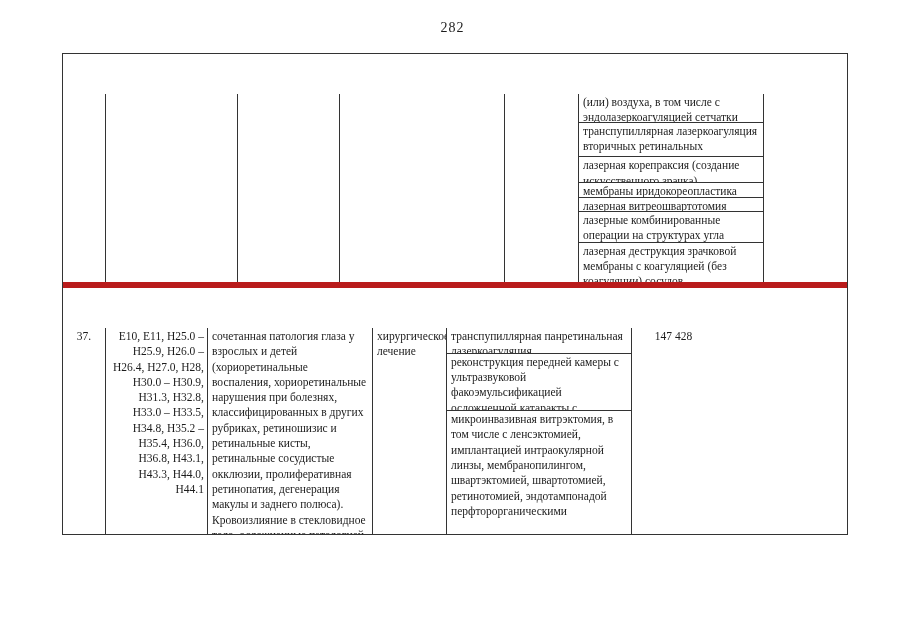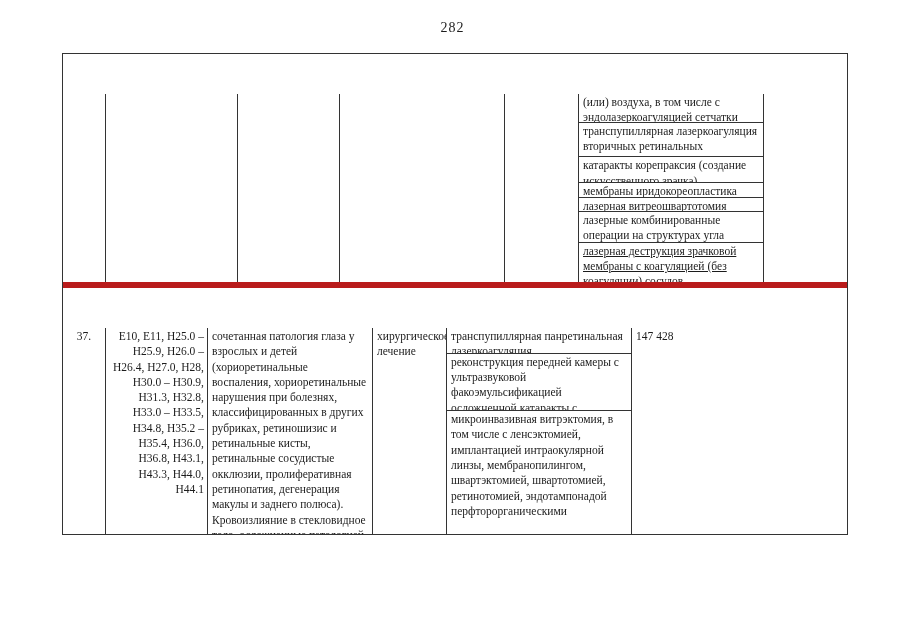--- a/index.html
+++ b/index.html
@@ -51,21 +51,21 @@
   }
   .cell + .cell {
     border-left: 1px solid #333;
   }
   .c1 { width: 42px;  text-align: center; }
   .c2 { width: 132px; }
   .c3 { width: 102px; text-align: right; padding: 1px 3px; }
   .c4 { width: 165px; }
   .c5 { width: 74px;  }
   .c6 { width: 185px; padding: 0; }
-  .c7 { width: 84px;  text-align: left; }
+  .c7 { width: 84px;  text-align: center; }
   .subcells {
     display: flex;
     flex-direction: column;
     height: 100%;
   }
   .subcell {
     box-sizing: border-box;
     padding: 1px 4px;
     overflow: hidden;
     white-space: pre-line;
@@ -74,21 +74,21 @@
     border-top: 1px solid #333;
   }
   .row-cont { height: 228px; }
   .row-37  { height: 252px; }
   .h34  { height: 34px; }
   .h42  { height: 42px; }
   .h31  { height: 31px; }
   .h18  { height: 18px; }
   .h16  { height: 16px; }
   .h38  { height: 38px; }
-  .h49  { height: 49px; text-decoration: underline; }
+  .h49  { height: 49px; }
   .h30  { height: 30px; }
   .h70  { height: 70px; }
   .h152 { height: 152px; }
 </style>
 </head>
 <body>
 
 <div class="page">
 
   <div class="page-number">282</div>
@@ -98,21 +98,21 @@
     <div class="trow row-cont">
       <div class="cell c1"></div>
       <div class="cell c2"></div>
       <div class="cell c3"></div>
       <div class="cell c4"></div>
       <div class="cell c5"></div>
       <div class="cell c6">
         <div class="subcells">
           <div class="subcell h34">(или) воздуха, в том числе с эндолазеркоагуляцией сетчатки</div>
           <div class="subcell h42">транспупиллярная лазеркоагуляция вторичных ретинальных дистрофий и ретиношизиса</div>
-          <div class="subcell h31">катаракты корепраксия (создание искусственного зрачка)</div>
+          <div class="subcell h31">лазерная корепраксия (создание искусственного зрачка)</div>
           <div class="subcell h18">мембраны иридокореопластика</div>
           <div class="subcell h16">лазерная витреошвартотомия</div>
           <div class="subcell h38">лазерные комбинированные операции на структурах угла передней камеры</div>
           <div class="subcell h49">лазерная деструкция зрачковой мембраны с коагуляцией (без коагуляции) сосудов</div>
         </div>
       </div>
       <div class="cell c7"></div>
     </div>
 
     <div class="trow row-37">

